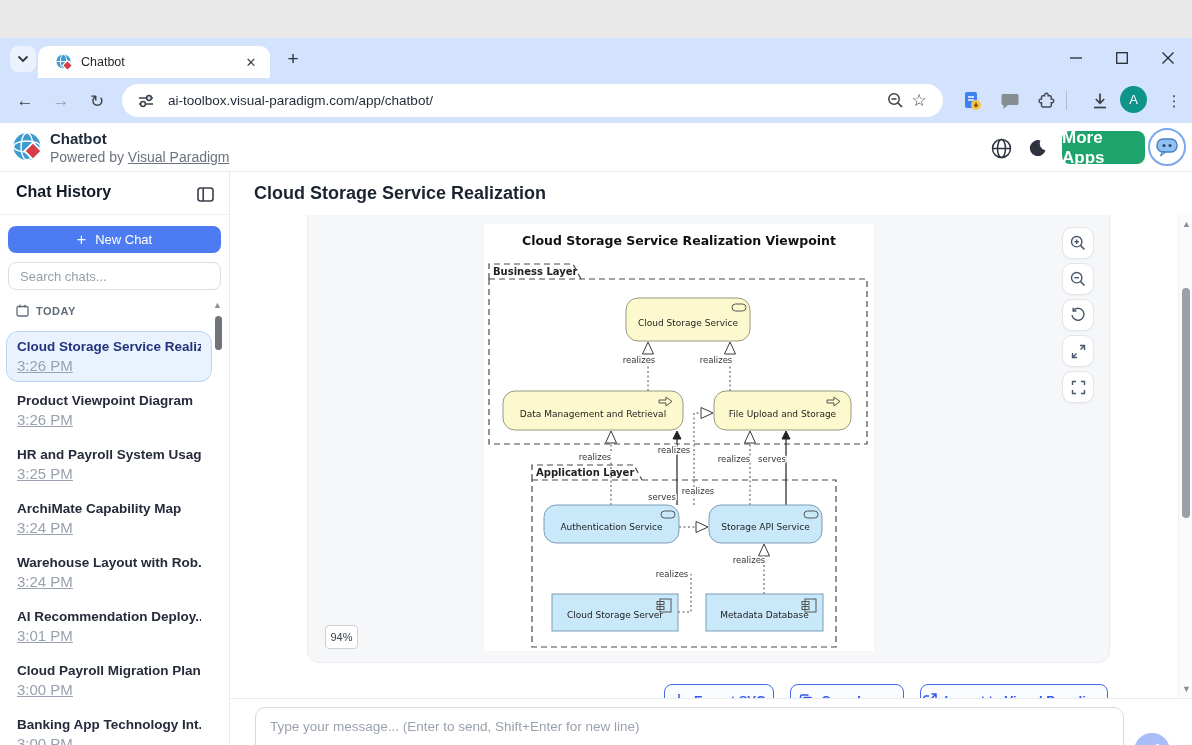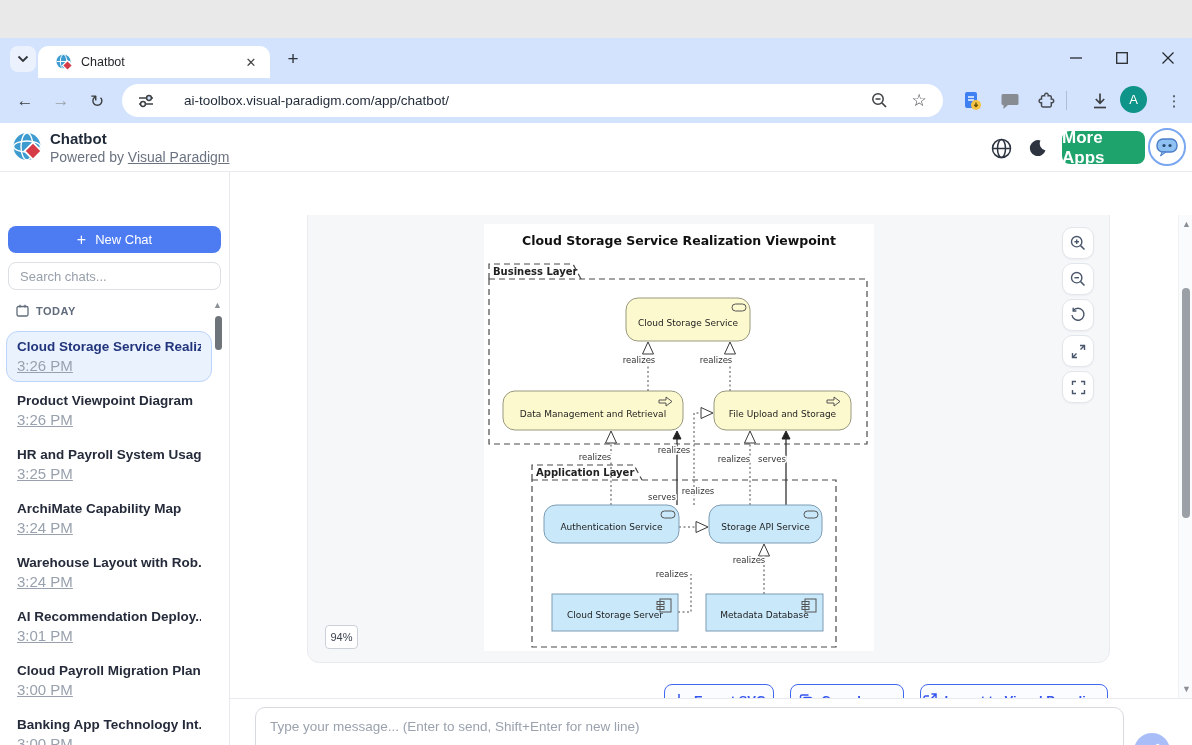--- a/index.html
+++ b/index.html
@@ -17,21 +17,21 @@
   .tab-close { width:18px; height:18px; display:flex; align-items:center; justify-content:center;
                font-size:13px; color:#444; border-radius:50%; }
   .newtab { position:absolute; left:281px; top:9px; width:24px; height:24px; font-size:19px; color:#30343a;
             display:flex; align-items:center; justify-content:center; }
   .winbtn { position:absolute; top:6px; width:28px; height:28px; display:flex; align-items:center; justify-content:center; }
   .toolbar { position:absolute; top:40px; left:0; right:0; height:45px; background:#d3e3fd; }
   .navbtn { position:absolute; top:10px; width:26px; height:26px; display:flex; align-items:center;
             justify-content:center; font-size:17px; color:#3c4043; }
   .navbtn.disabled { color:#9aa0a6; }
   .urlpill { position:absolute; left:122px; top:6px; width:821px; height:33px; background:#fff;
-             border-radius:17px; display:flex; align-items:center; padding:0 12px;gap:16px; }
+             border-radius:17px; display:flex; align-items:center; padding:0 12px; }
   .url-text { font-size:13.5px; color:#1f2937; margin-left:10px; flex:1; }
   .pill-ic { display:flex; align-items:center; justify-content:center; width:24px; height:24px; color:#3c4043; }
   .ext { position:absolute; top:9px; width:28px; height:28px; display:flex; align-items:center; justify-content:center; }
   .ext-sep { position:absolute; left:1066px; top:13px; width:1px; height:19px; background:#aebdd6; }
   .avatar { position:absolute; left:1120px; top:8px; width:27px; height:27px; border-radius:50%;
             background:#0e9488; color:#fff; font-size:13px; display:flex; align-items:center; justify-content:center; }
   .dots { font-size:15px; color:#3c4043; letter-spacing:0; }
 
   
   .appheader { position:absolute; top:85px; left:0; right:0; height:49px; background:#fff;
@@ -240,20 +240,29 @@
       <svg width="24" height="22" viewBox="0 0 24 22">
           <rect x="2" y="3" width="20" height="13" rx="6" fill="#8fc1f2" stroke="#4a7ec7" stroke-width="1.4"></rect>
           <circle cx="9" cy="9.5" r="1.6" fill="#27496e"></circle>
           <circle cx="15" cy="9.5" r="1.6" fill="#27496e"></circle>
           <path d="M7 16 L5.5 20 L11 16 Z" fill="#8fc1f2" stroke="#4a7ec7" stroke-width="1"></path>
         </svg>
     </div>
   </div>
 
   <aside class="sidebar">
+    <div class="sb-head">
+      <span class="sb-title">Chat History</span>
+      <span class="sb-collapse">
+        <svg width="17" height="15" viewBox="0 0 17 15">
+            <rect x="1" y="1" width="15" height="13" rx="2.5" fill="none" stroke="#39404c" stroke-width="1.6"></rect>
+            <line x1="6.2" y1="1" x2="6.2" y2="14" stroke="#39404c" stroke-width="1.6"></line>
+          </svg>
+      </span>
+    </div>
     <button class="new-chat" style="border:none;cursor:pointer;">
       <span class="plus">+</span>
       <span>New Chat</span>
     </button>
     <input class="sb-search" placeholder="Search chats..." style="">
     <div class="sb-section">
       <svg width="13" height="13" viewBox="0 0 13 13">
           <rect x="1" y="2.5" width="11" height="9.5" rx="1.5" fill="none" stroke="#5f6b7a" stroke-width="1.3"></rect>
           <line x1="4" y1="0.8" x2="4" y2="3.5" stroke="#5f6b7a" stroke-width="1.3"></line>
           <line x1="9" y1="0.8" x2="9" y2="3.5" stroke="#5f6b7a" stroke-width="1.3"></line>
@@ -300,20 +309,21 @@
       <div class="chat-item-title">Banking App Technology Int...</div>
       <div class="chat-item-time">3:00 PM</div>
     </div>
   </div>
     <div class="sb-scroll-up">▲</div>
     <div class="sb-thumb"></div>
     <div class="sb-scroll-dn">▼</div>
   </aside>
 
   <main class="main">
+    <div class="main-title">Cloud Storage Service Realization</div>
 
     <div class="scrollwrap">
       <div class="msg-card">
         <div class="diagram-area">
           <svg id="diagram-svg" width="390" height="430" viewBox="0 0 390 430">
               <text x="195" y="21" text-anchor="middle" class="dg-title">Cloud Storage Service Realization Viewpoint</text>
               <rect x="5" y="55" width="378" height="165" class="dg-group"></rect>
               <path d="M 5 55 v -15 h 84 l 8 15" class="dg-group"></path>
               <text x="9" y="51" class="dg-group-label">Business Layer</text>
               <rect x="48" y="256" width="304" height="167" class="dg-group"></rect>

